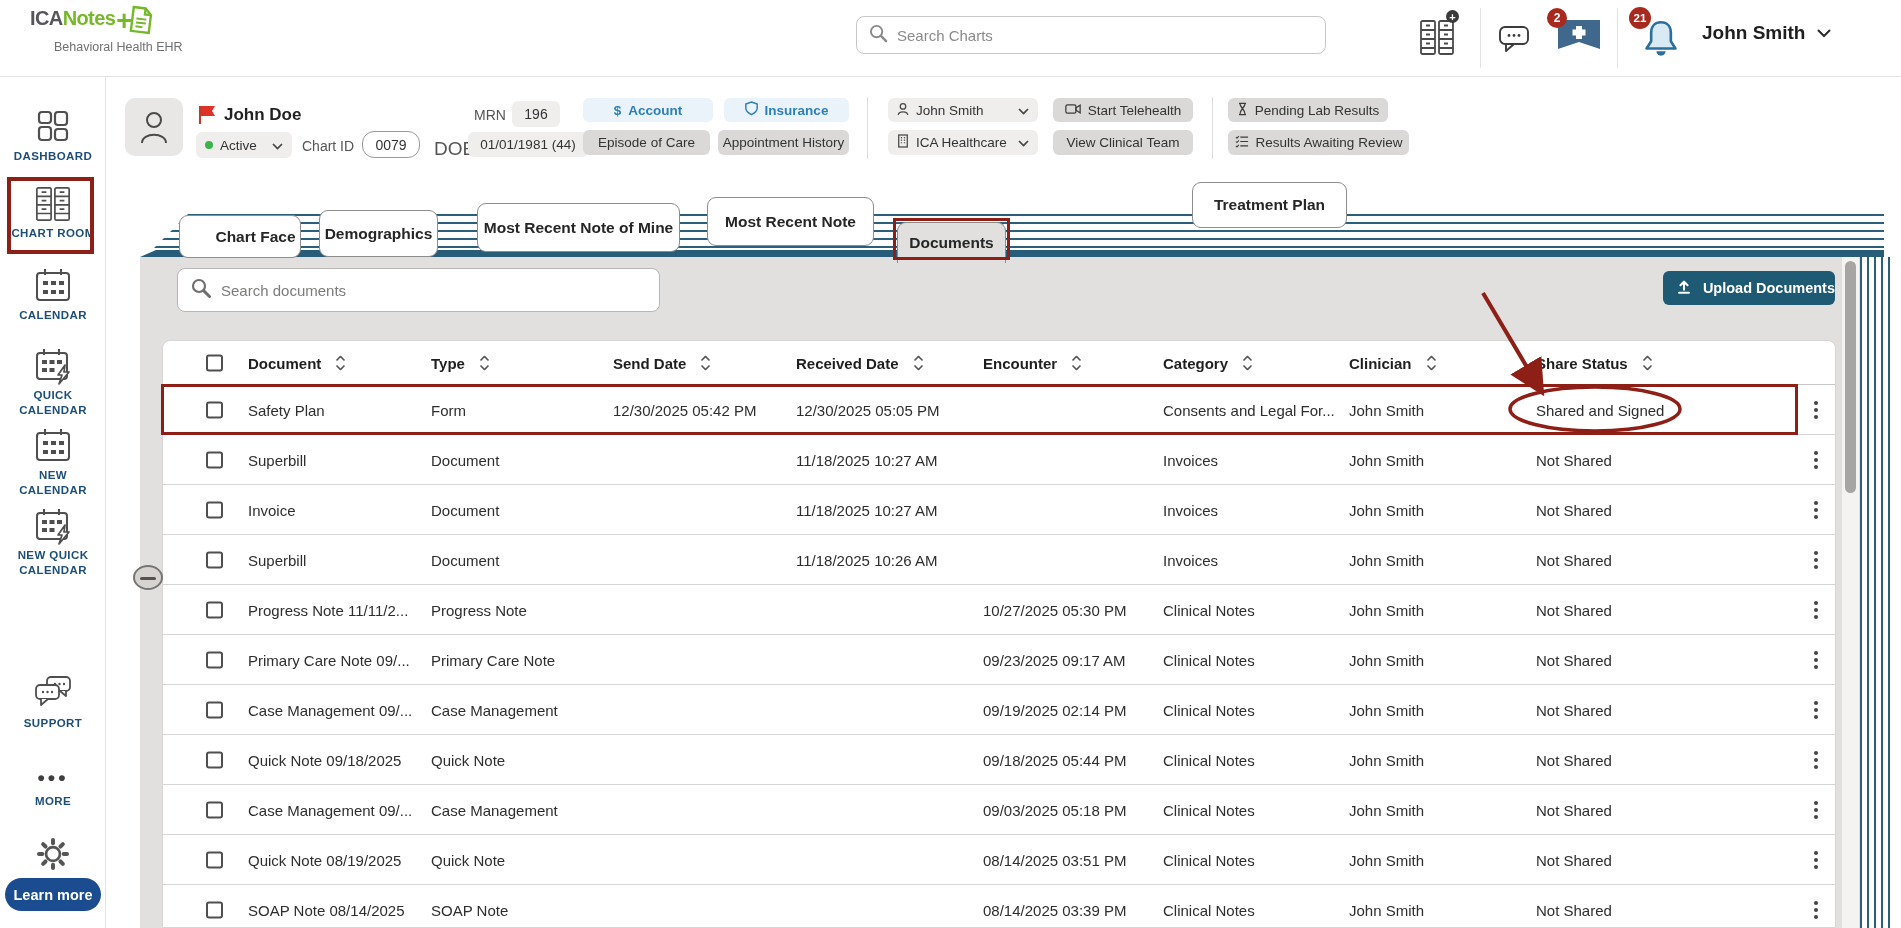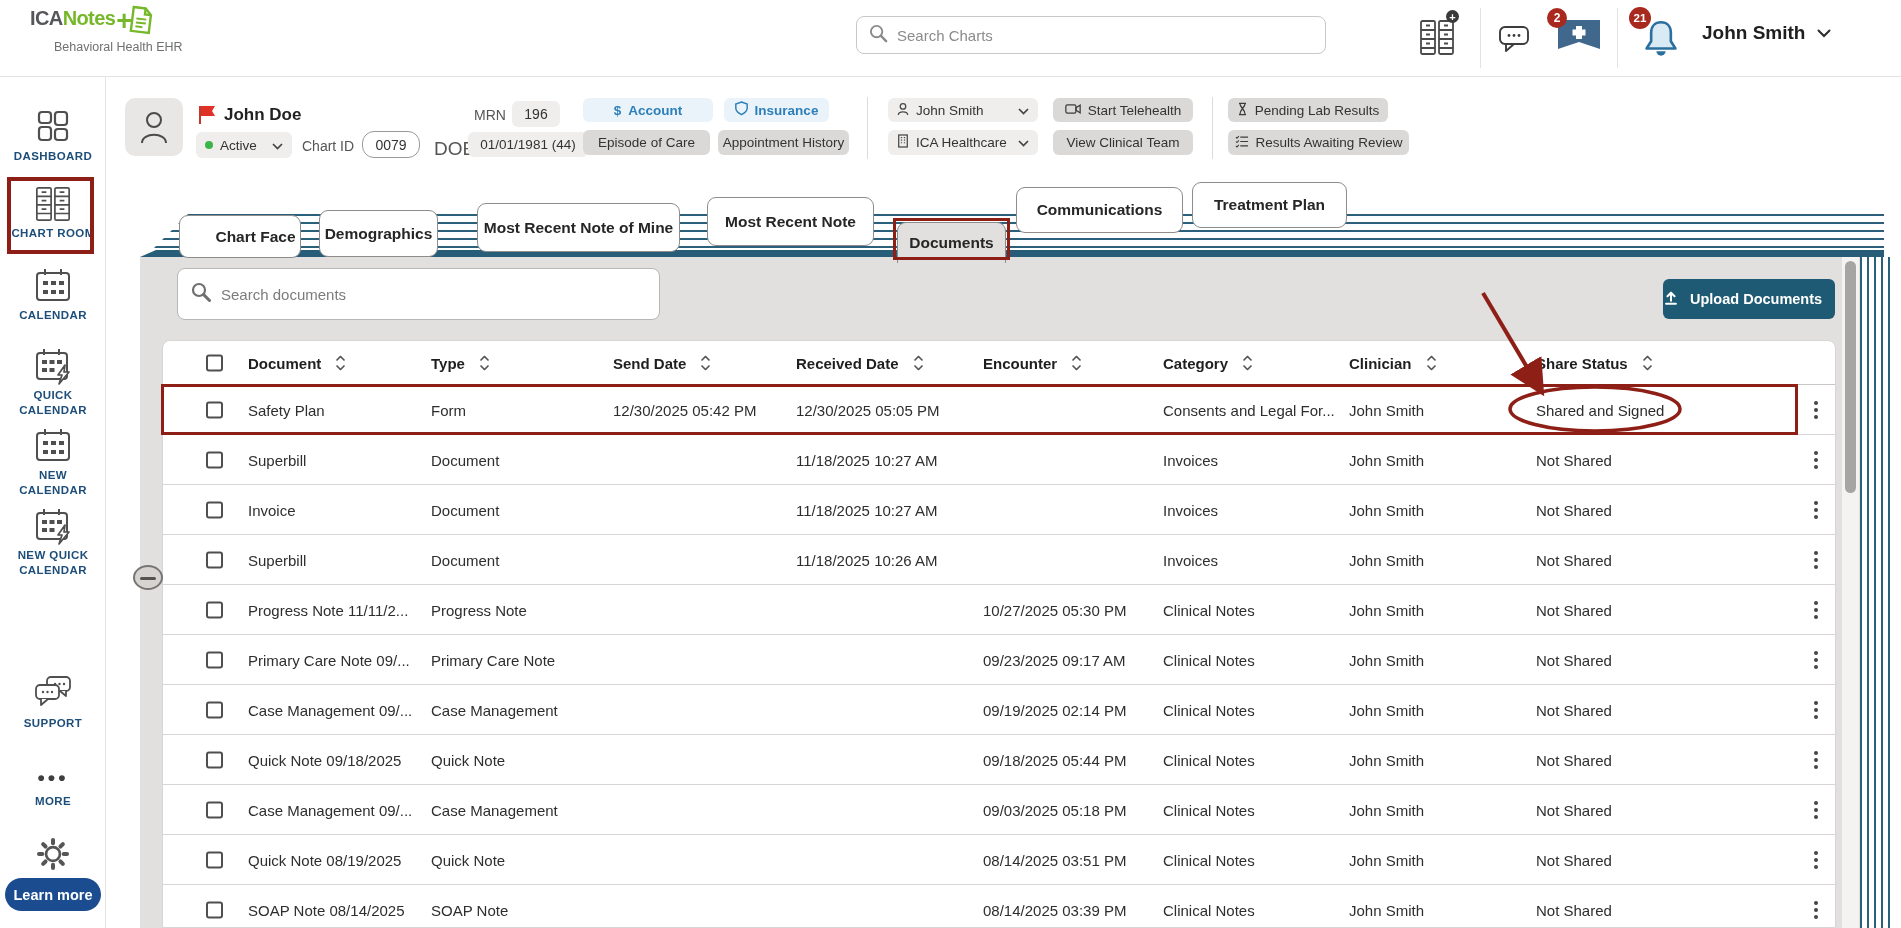--- a/index.html
+++ b/index.html
@@ -69,24 +69,24 @@
   .tab1{left:319px;top:210px;width:119px;height:47px;}
   .tab2{left:477px;top:203px;width:203px;height:49px;}
   .tab3{left:707px;top:197px;width:167px;height:49px;}
   .tab4{left:897px;top:222px;width:109px;height:41px;}
   .tab5{left:1016px;top:187px;width:167px;height:46px;}
   .tab6{left:1192px;top:182px;width:155px;height:46px;}
   .clip-knob{position:absolute;left:133px;top:565px;width:30px;height:25px;border-radius:50%;background:#d6d3d1;border:2px solid #777573;z-index:6;}
   .clip-knob::after{content:"";position:absolute;left:5px;top:10px;width:16px;height:3px;background:#55534f;border-radius:2px;}
 
   
-  .doc-search{position:absolute;left:177px;top:268px;width:483px;height:52px;background:#fff;border:1px solid #b9b7b5;border-radius:8px;display:flex;align-items:center;padding:0 13px;gap:10px;z-index:3;}
+  .doc-search{position:absolute;left:177px;top:268px;width:483px;height:44px;background:#fff;border:1px solid #b9b7b5;border-radius:8px;display:flex;align-items:center;padding:0 13px;gap:10px;z-index:3;}
   .doc-search input{border:none;outline:none;flex:1;font-size:15px;color:#333;background:transparent;}
   .doc-search input::placeholder{color:#7d7c7b;}
-  .upload-btn{position:absolute;left:1663px;top:271px;width:172px;height:40px;background:#1e5a73;border-radius:6px;color:#fff;font-size:14.5px;font-weight:600;display:flex;align-items:center;justify-content:flex-start;gap:11px;cursor:pointer;z-index:3;margin-top:8px;}
+  .upload-btn{position:absolute;left:1663px;top:271px;width:172px;height:34px;background:#1e5a73;border-radius:6px;color:#fff;font-size:14.5px;font-weight:600;display:flex;align-items:center;justify-content:flex-end;gap:11px;cursor:pointer;z-index:3;}
   .scroll-track{position:absolute;left:1842px;top:257px;width:17px;height:671px;background:#f4f3f2;z-index:3;}
   .scroll-thumb{position:absolute;left:3px;top:4px;width:11px;height:232px;background:#a7a5a3;border-radius:6px;cursor:pointer;}
 
   .dtable{position:absolute;left:162px;top:340px;width:1674px;height:588px;background:#fff;border:1px solid #d8d6d4;border-radius:8px 8px 0 0;overflow:hidden;z-index:3;}
   .thead{position:relative;height:44px;border-bottom:1px solid #c9c7c5;}
   .trow{position:relative;height:50px;border-bottom:1px solid #d8d6d4;}
   .cell{position:absolute;top:50%;transform:translateY(-50%);white-space:nowrap;font-size:15px;color:#2e2e2e;}
   .hcell{display:flex;align-items:center;gap:14px;font-weight:700;color:#1f1f1f;cursor:pointer;}
   .c-check{left:43px;} .c-doc{left:85px;} .c-type{left:268px;} .c-send{left:450px;}
   .c-recv{left:633px;} .c-enc{left:820px;} .c-cat{left:1000px;} .c-clin{left:1186px;}
@@ -340,21 +340,21 @@
   <span class="dob-label">DOB</span>
   <span class="chip dob-chip">01/01/1981 (44)</span>
 
   <div class="pb-div" style="left:867px;"></div>
   <div class="pb-div" style="left:1212px;"></div>
 
   <div class="pb-btn pb-blue" style="left:583px;top:98px;width:130px;height:24px;">
     <span style="font-weight:700;">$</span>
     <span>Account</span>
   </div>
-  <div class="pb-btn pb-blue" style="left:724px;top:98px;width:105px;height:24px;">
+  <div class="pb-btn pb-blue" style="left:724px;top:98px;width:125px;height:24px;">
     <span><svg width="13" height="15" viewBox="0 0 16 18">
           <path d="M8 1 L15 3.4 V8.5 C15 13.5 8 16.5 8 16.5 C8 16.5 1 13.5 1 8.5 V3.4 Z" fill="none" stroke="#2d7fb8" stroke-width="1.8"></path>
         </svg></span>
     <span>Insurance</span>
   </div>
   <div class="pb-btn pb-gray" style="left:583px;top:130px;width:127px;height:25px;">
     <span>Episode of Care</span>
   </div>
   <div class="pb-btn pb-gray" style="left:718px;top:130px;width:131px;height:25px;">
     <span>Appointment History</span>
@@ -408,21 +408,20 @@
   <div class="teal-band"></div>
   <div class="panel"></div>
   <div class="right-stripes"></div>
   <div class="clip-knob"></div>
 
   <div class="tab tab0">Chart Face</div>
   <div class="tab tab1">Demographics</div>
   <div class="tab tab3">Most Recent Note</div>
   <div class="tab tab2">Most Recent Note of Mine</div>
   <div class="tab tab4 tab-active">Documents</div>
-  <div class="tab tab5">Communications</div>
   <div class="tab tab6">Treatment Plan</div>
 
   <div class="doc-search">
     <span><svg width="20" height="20" viewBox="0 0 20 20">
           <circle cx="8" cy="8" r="6" fill="none" stroke="#6f6f6f" stroke-width="2.2"></circle>
           <line x1="12.6" y1="12.6" x2="18.5" y2="18.5" stroke="#6f6f6f" stroke-width="3" stroke-linecap="round"></line>
         </svg></span>
     <input placeholder="Search documents" style="">
   </div>
   <div class="upload-btn">

